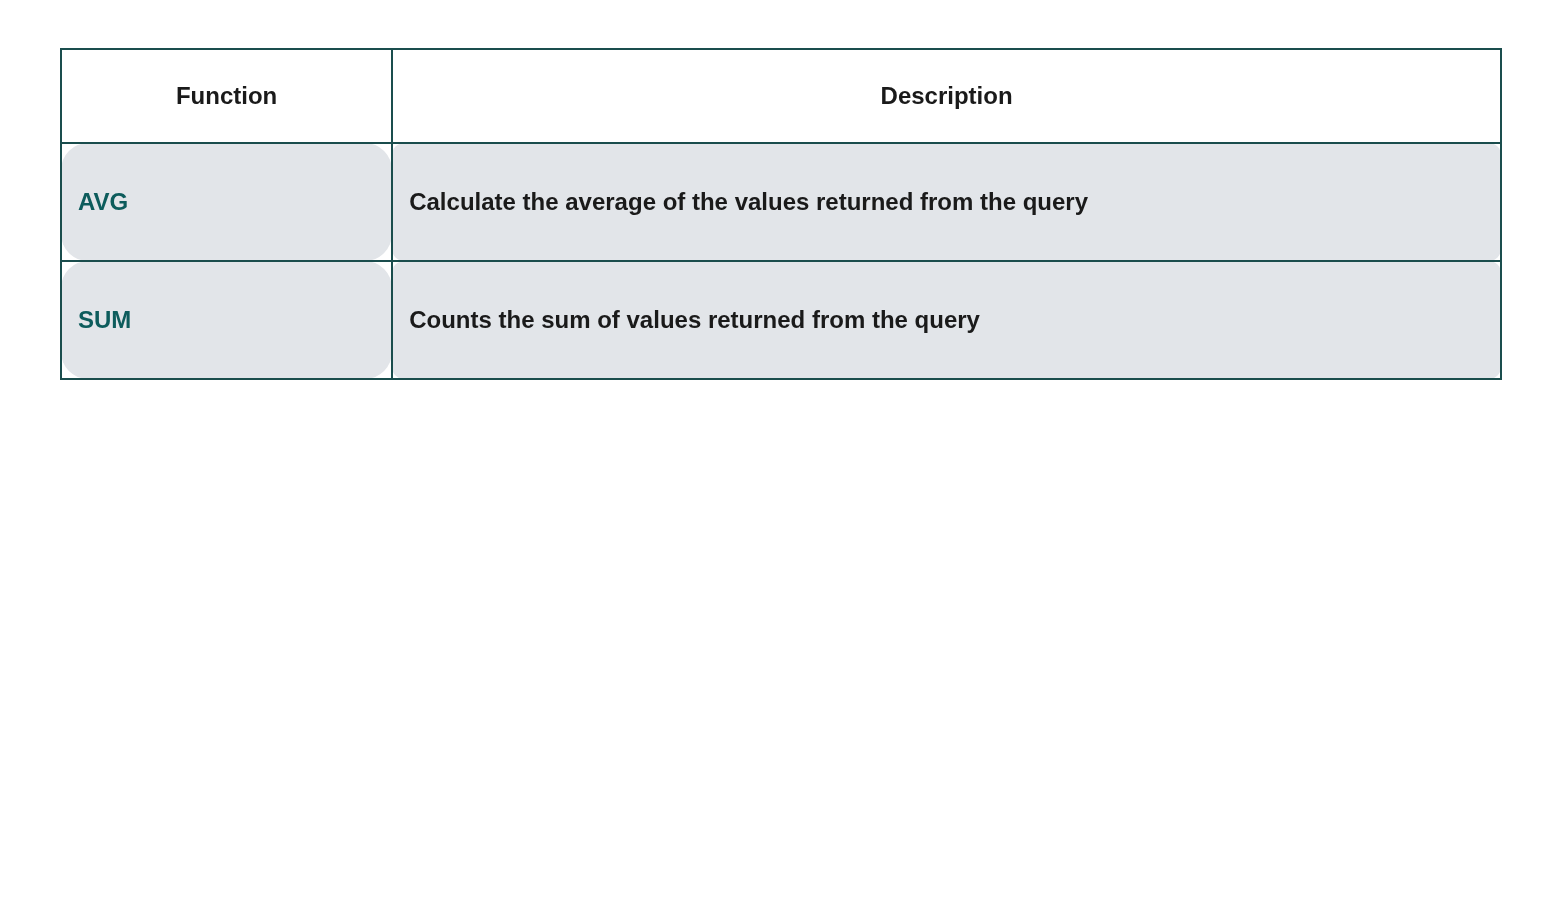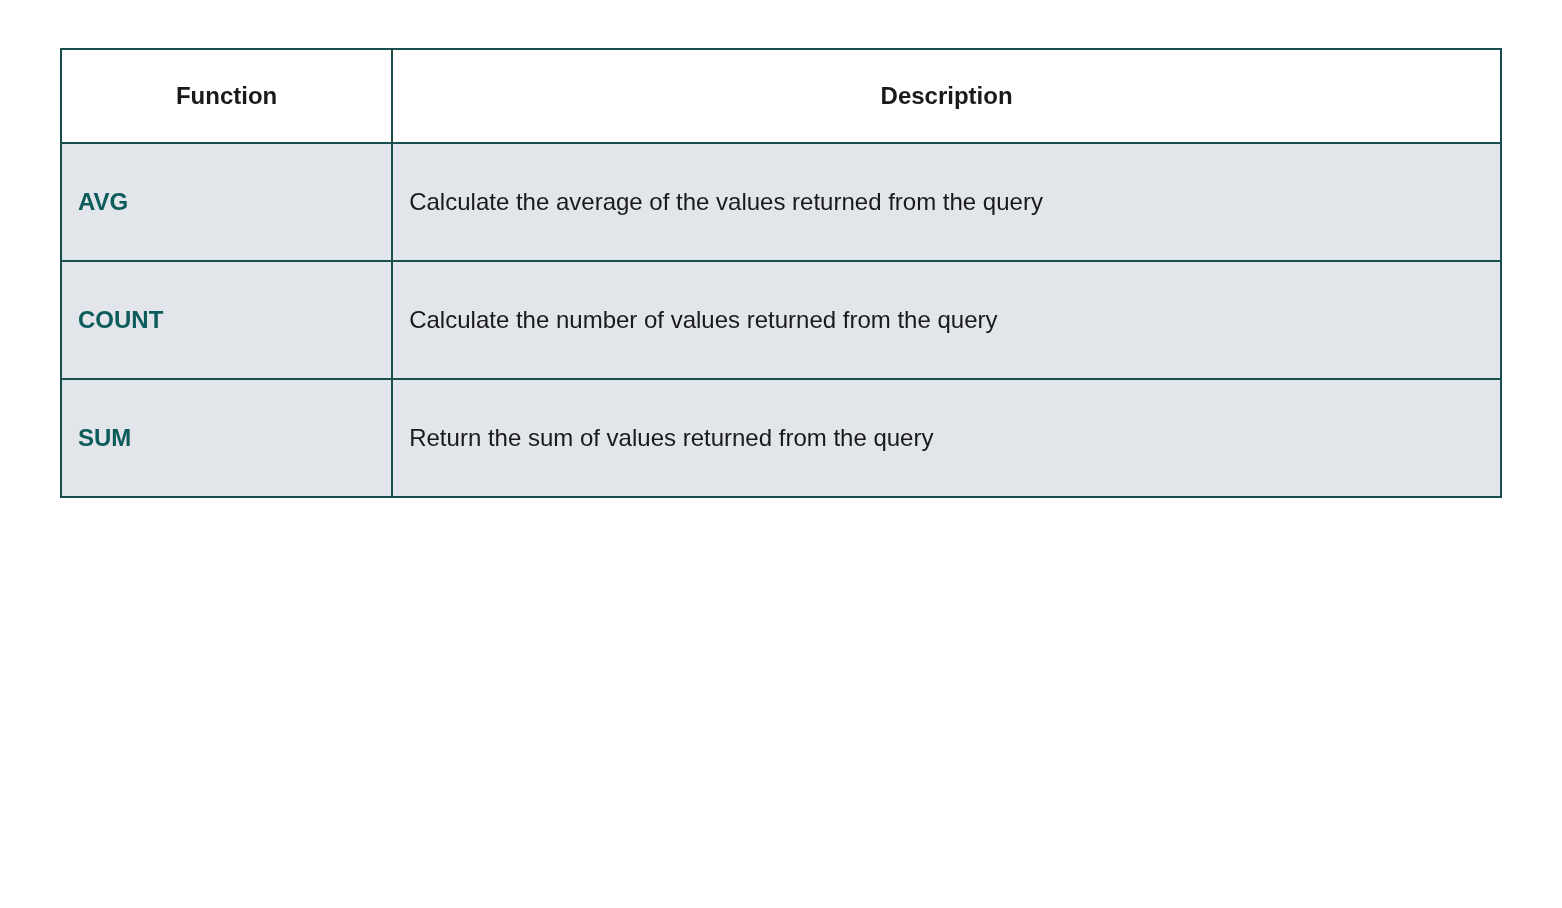--- a/index.html
+++ b/index.html
@@ -32,23 +32,25 @@
       background-color: #e2e5e9;
       font-size: 24px;
       padding: 44px 16px;
       text-align: left;
       color: #1a1a1a;
     }
     td.func-name {
       font-weight: bold;
       color: #0d5c5c;
       width: 23%;
+      border-radius: 27px;
     }
     td.func-desc {
-      font-weight: normal;
+      font-weight: bold;
+      border-radius: 12px;
     }
     th.col-function {
       width: 23%;
     }
   </style>
 </head>
 <body>
 
 <table>
   <thead>
@@ -56,21 +58,17 @@
       <th class="col-function">Function</th>
       <th>Description</th>
     </tr>
   </thead>
   <tbody>
     <tr>
       <td class="func-name">AVG</td>
       <td class="func-desc">Calculate the average of the values returned from the query</td>
     </tr>
     <tr>
-      <td class="func-name">COUNT</td>
-      <td class="func-desc">Calculate the number of values returned from the query</td>
-    </tr>
-    <tr>
       <td class="func-name">SUM</td>
-      <td class="func-desc">Return the sum of values returned from the query</td>
+      <td class="func-desc">Counts the sum of values returned from the query</td>
     </tr>
   </tbody>
 </table>
 
 </body></html>

